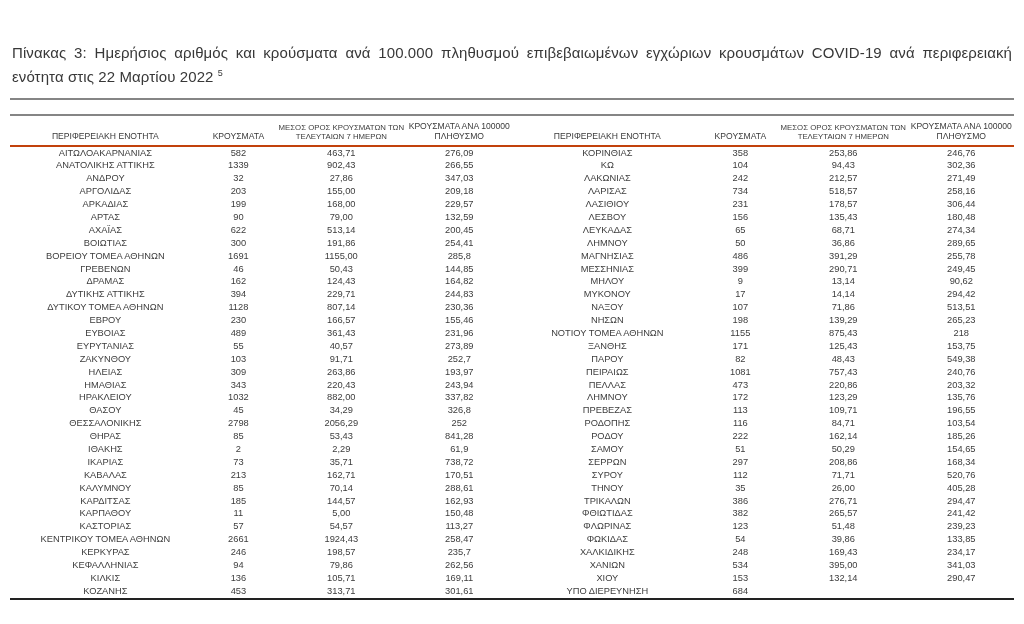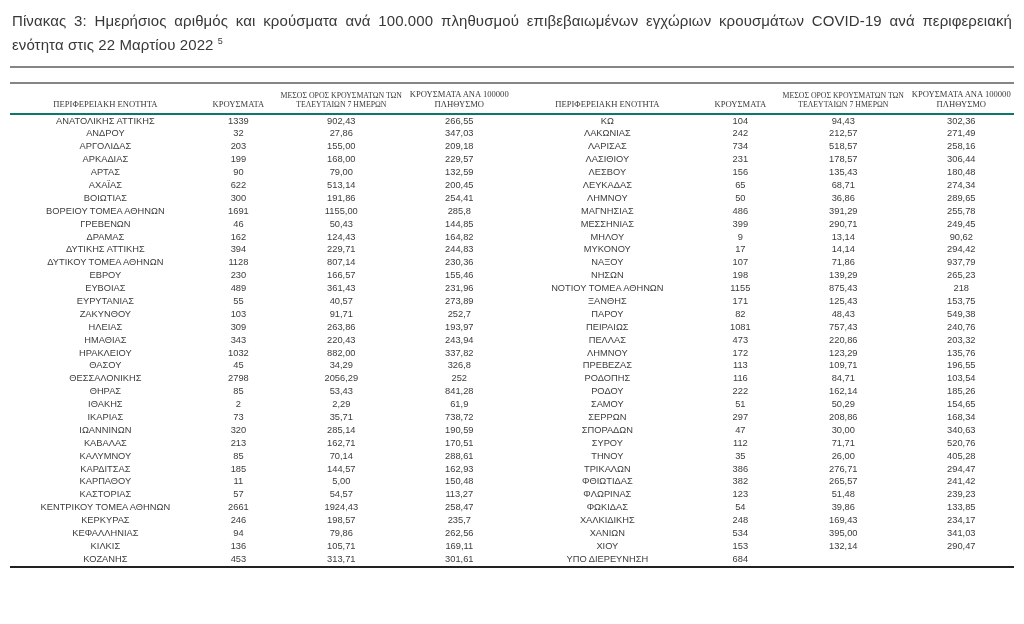--- a/index.html
+++ b/index.html
@@ -7,20 +7,21 @@
     padding: 0;
     background: #ffffff;
     width: 1024px;
     height: 624px;
     overflow: hidden;
     font-family: "Liberation Sans", sans-serif;
     color: #3a3a3a;
   }
   .page {
     padding: 8px 10px 0 10px;
+    margin-top: 32px;
   }
   .doc-title {
     font-size: 15px;
     line-height: 21px;
     text-align: justify;
     color: #383838;
     margin: 2px 2px 0 2px;
     letter-spacing: 0.1px;
   }
   .doc-title sup {
@@ -40,23 +41,22 @@
     margin-top: 4px;
     border-bottom: 2px solid #222222;
   }
   table.covid th {
     vertical-align: bottom;
     text-align: center;
     font-weight: normal;
     font-size: 8.6px;
     line-height: 1.15;
     padding: 2px 2px 3px 2px;
-    border-bottom: 2px solid #0f766e;
+    border-bottom: 2px solid #c2410c;
     color: #3a3a3a;
-    font-family: Liberation Serif, serif;
   }
   table.covid th.small-h { font-size: 7.8px; }
   table.covid td {
     text-align: center;
     font-size: 9.3px;
     line-height: 1;
     height: 12.9px;
     padding: 0 2px;
     white-space: nowrap;
     overflow: hidden;
@@ -96,20 +96,30 @@
         <th class="small-h">ΜΕΣΟΣ ΟΡΟΣ ΚΡΟΥΣΜΑΤΩΝ ΤΩΝ ΤΕΛΕΥΤΑΙΩΝ 7 ΗΜΕΡΩΝ</th>
         <th>ΚΡΟΥΣΜΑΤΑ ΑΝΑ 100000 ΠΛΗΘΥΣΜΟ</th>
         <th>ΠΕΡΙΦΕΡΕΙΑΚΗ ΕΝΟΤΗΤΑ</th>
         <th>ΚΡΟΥΣΜΑΤΑ</th>
         <th class="small-h">ΜΕΣΟΣ ΟΡΟΣ ΚΡΟΥΣΜΑΤΩΝ ΤΩΝ ΤΕΛΕΥΤΑΙΩΝ 7 ΗΜΕΡΩΝ</th>
         <th>ΚΡΟΥΣΜΑΤΑ ΑΝΑ 100000 ΠΛΗΘΥΣΜΟ</th>
       </tr>
     </thead>
     <tbody>
         <tr>
+          <td>ΑΙΤΩΛΟΑΚΑΡΝΑΝΙΑΣ</td>
+          <td>582</td>
+          <td>463,71</td>
+          <td>276,09</td>
+          <td>ΚΟΡΙΝΘΙΑΣ</td>
+          <td>358</td>
+          <td>253,86</td>
+          <td>246,76</td>
+        </tr>
+        <tr>
           <td>ΑΝΑΤΟΛΙΚΗΣ ΑΤΤΙΚΗΣ</td>
           <td>1339</td>
           <td>902,43</td>
           <td>266,55</td>
           <td>ΚΩ</td>
           <td>104</td>
           <td>94,43</td>
           <td>302,36</td>
         </tr>
         <tr>
@@ -213,21 +223,21 @@
           <td>294,42</td>
         </tr>
         <tr>
           <td>ΔΥΤΙΚΟΥ ΤΟΜΕΑ ΑΘΗΝΩΝ</td>
           <td>1128</td>
           <td>807,14</td>
           <td>230,36</td>
           <td>ΝΑΞΟΥ</td>
           <td>107</td>
           <td>71,86</td>
-          <td>937,79</td>
+          <td>513,51</td>
         </tr>
         <tr>
           <td>ΕΒΡΟΥ</td>
           <td>230</td>
           <td>166,57</td>
           <td>155,46</td>
           <td>ΝΗΣΩΝ</td>
           <td>198</td>
           <td>139,29</td>
           <td>265,23</td>
@@ -336,30 +346,20 @@
           <td>ΙΚΑΡΙΑΣ</td>
           <td>73</td>
           <td>35,71</td>
           <td>738,72</td>
           <td>ΣΕΡΡΩΝ</td>
           <td>297</td>
           <td>208,86</td>
           <td>168,34</td>
         </tr>
         <tr>
-          <td>ΙΩΑΝΝΙΝΩΝ</td>
-          <td>320</td>
-          <td>285,14</td>
-          <td>190,59</td>
-          <td>ΣΠΟΡΑΔΩΝ</td>
-          <td>47</td>
-          <td>30,00</td>
-          <td>340,63</td>
-        </tr>
-        <tr>
           <td>ΚΑΒΑΛΑΣ</td>
           <td>213</td>
           <td>162,71</td>
           <td>170,51</td>
           <td>ΣΥΡΟΥ</td>
           <td>112</td>
           <td>71,71</td>
           <td>520,76</td>
         </tr>
         <tr>

